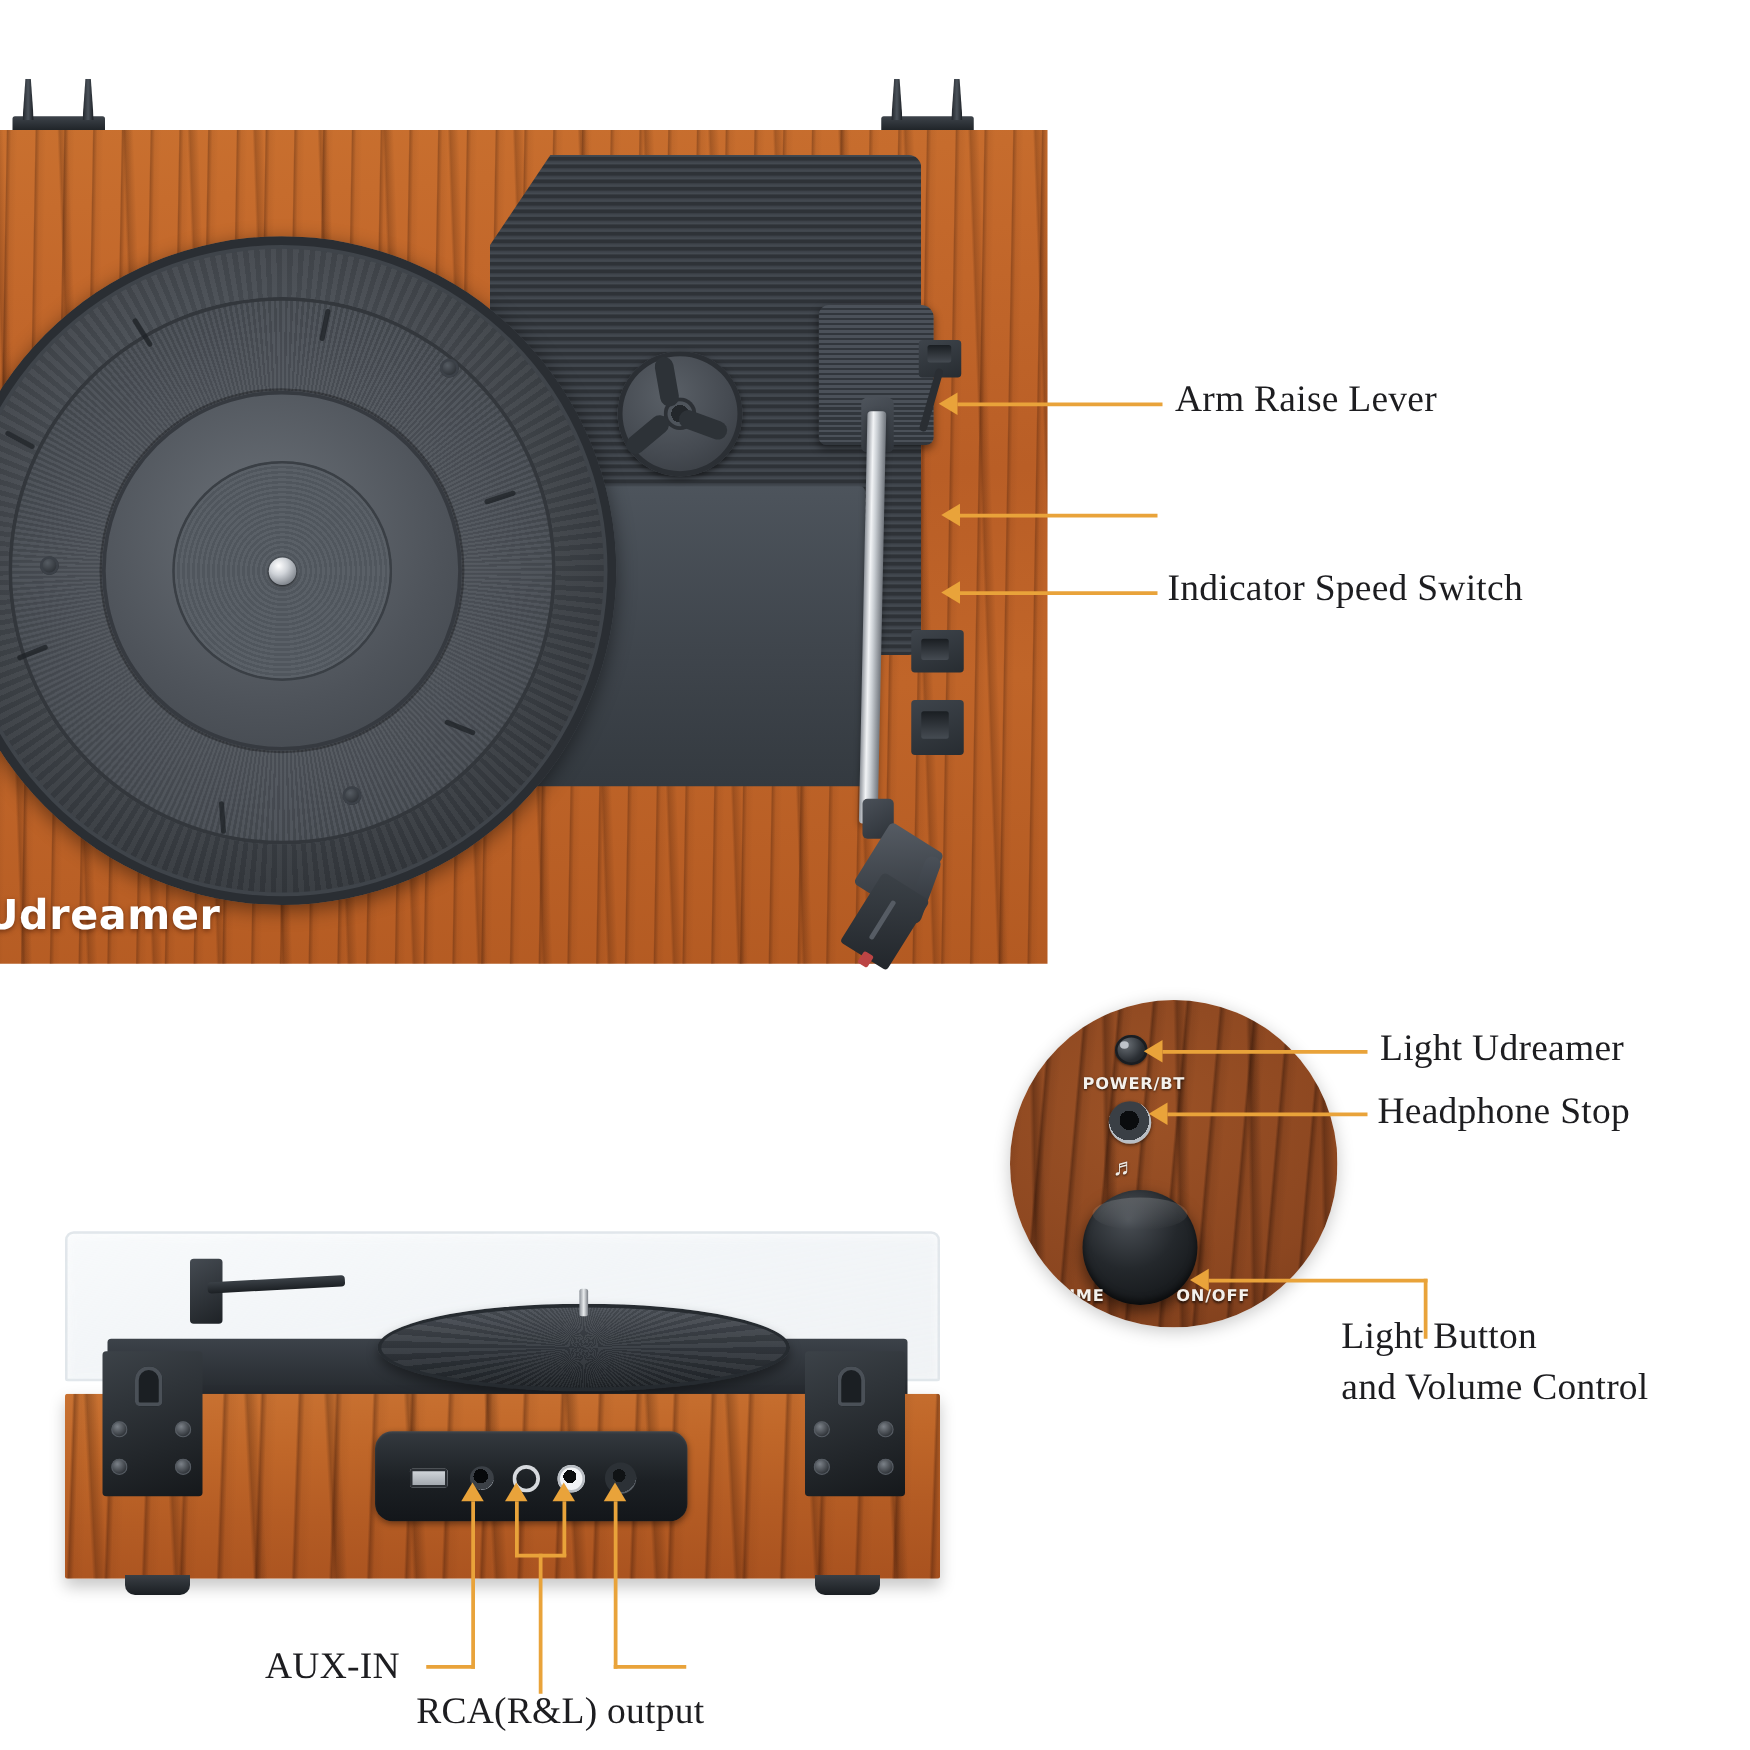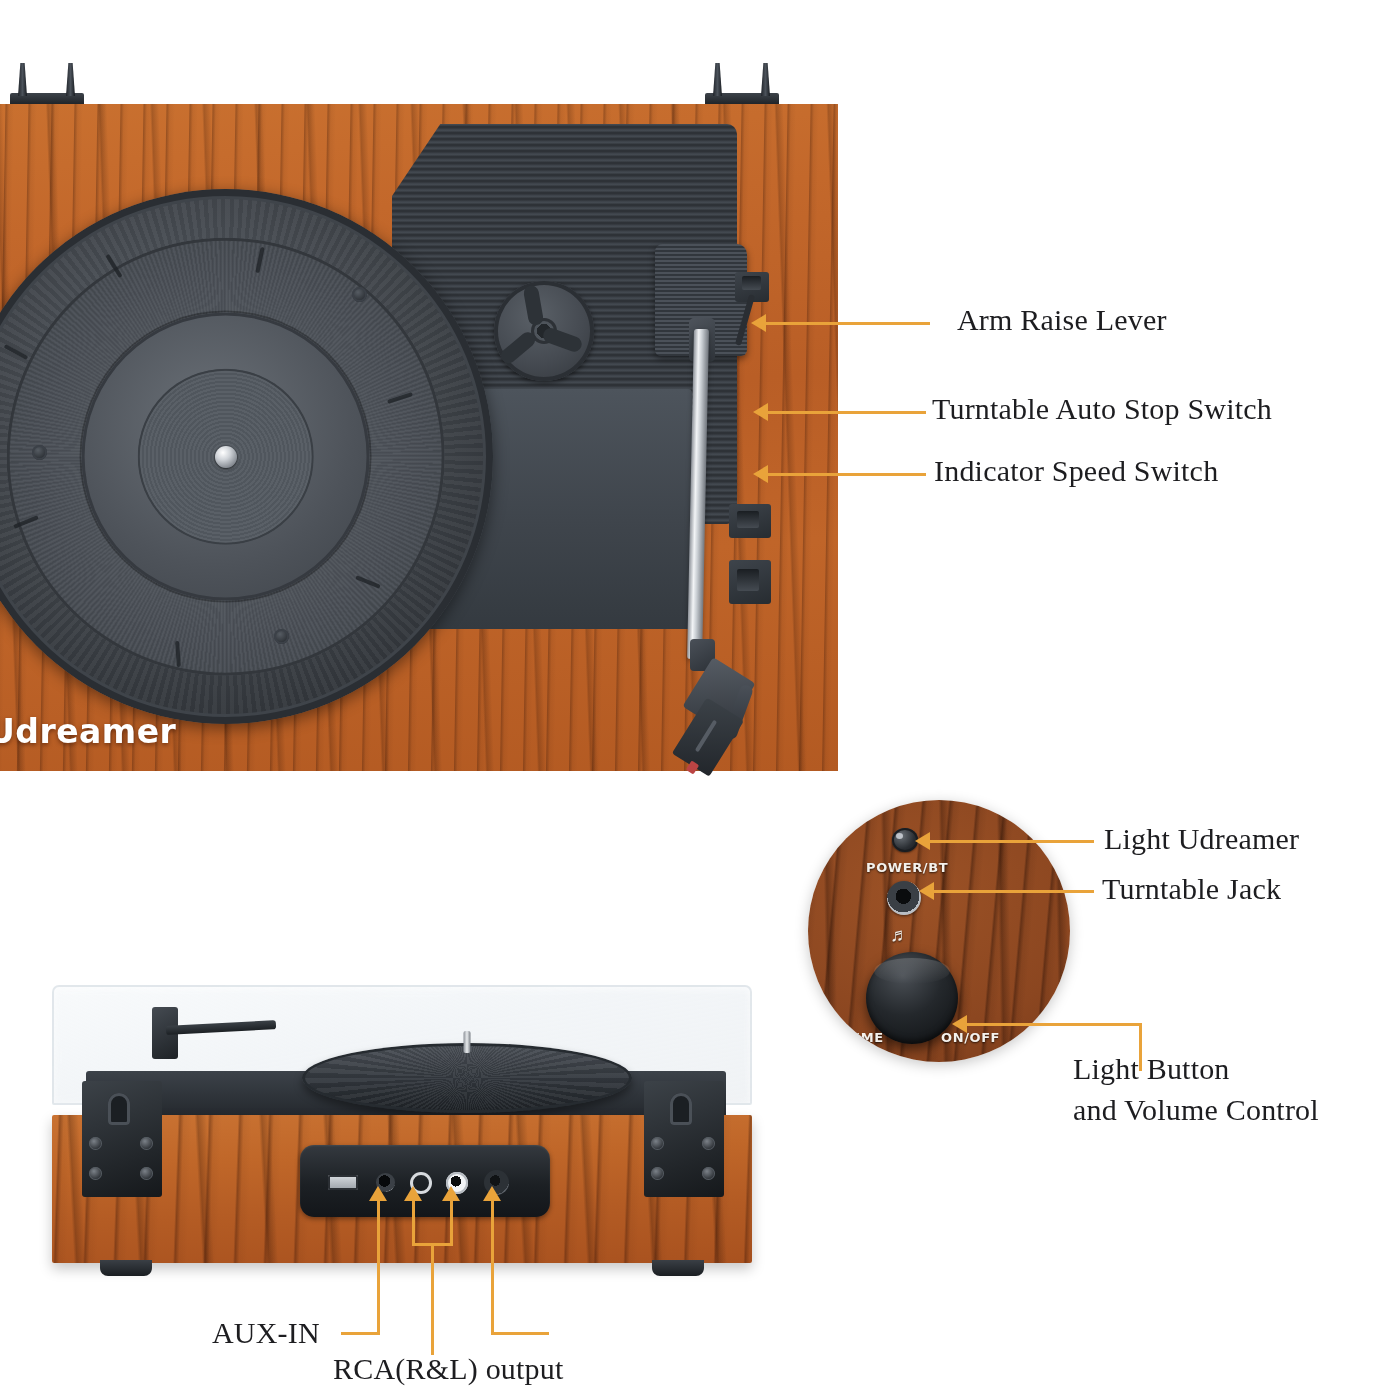--- a/index.html
+++ b/index.html
@@ -450,25 +450,24 @@
 
     <div class="abs sw-block" style="left:729px; top:456px; width:42px; height:44px;">
       <div class="sw-toggle" style="left:8px; top:9px; width:22px; height:22px;"></div>
     </div>
 
     <div id="brand">Udreamer</div>
   </div>
 
   <div class="arrow-left" style="left:751px; top:314px;"></div>
   <div class="ln ln-h" style="left:766px; top:322px; width:164px;"></div>
-  <div class="callout-label" style="left:940px; top:303px; font-size:30px;margin-left:17px;">Arm Raise Lever</div>
+  <div class="callout-label" style="left:940px; top:303px; font-size:30px;">Arm Raise Lever</div>
 
   <div class="arrow-left" style="left:753px; top:403px;"></div>
   <div class="ln ln-h" style="left:768px; top:411px; width:158px;"></div>
-  <div class="callout-label" style="left:932px; top:392px; font-size:30px;">Turntable Auto Stop Switch</div>
 
   <div class="arrow-left" style="left:753px; top:465px;"></div>
   <div class="ln ln-h" style="left:768px; top:473px; width:158px;"></div>
   <div class="callout-label" style="left:934px; top:454px; font-size:30px;">Indicator Speed Switch</div>
 
   <div class="wood-dark" id="circle-panel">
     <div class="led"></div>
     <div class="lbl" style="left:58px; top:60px;">POWER/BT</div>
     <div class="jack"></div>
     <div class="hp-icon">♬</div>
@@ -476,21 +475,21 @@
     <div class="lbl" style="left:11px; top:230px;">VOLUME</div>
     <div class="lbl" style="left:133px; top:230px;">ON/OFF</div>
   </div>
 
   <div class="arrow-left" style="left:915px; top:832px;"></div>
   <div class="ln ln-h" style="left:930px; top:840px; width:164px;"></div>
   <div class="callout-label" style="left:1104px; top:822px; font-size:30px;">Light Udreamer</div>
 
   <div class="arrow-left" style="left:919px; top:882px;"></div>
   <div class="ln ln-h" style="left:934px; top:890px; width:160px;"></div>
-  <div class="callout-label" style="left:1102px; top:872px; font-size:30px;">Turntable Jack</div>
+  <div class="callout-label" style="left:1102px; top:872px; font-size:30px;">Headphone Stop</div>
 
   <div class="arrow-left" style="left:952px; top:1015px;"></div>
   <div class="ln ln-h" style="left:967px; top:1023px; width:175px;"></div>
   <div class="ln ln-v" style="left:1139px; top:1023px; height:48px;"></div>
   <div class="callout-label two-line" style="left:1073px; top:1048px; font-size:30px; width:300px;">
     <div>Light Button</div>
     <div>and Volume Control</div>
   </div>
 
   <div class="abs" id="front-unit">

